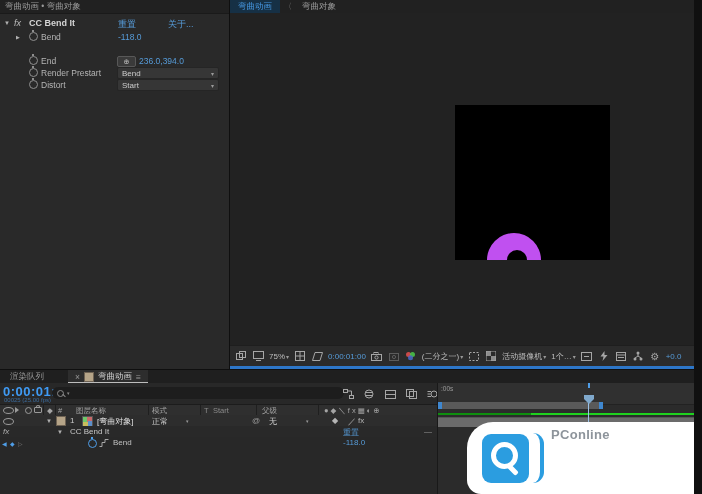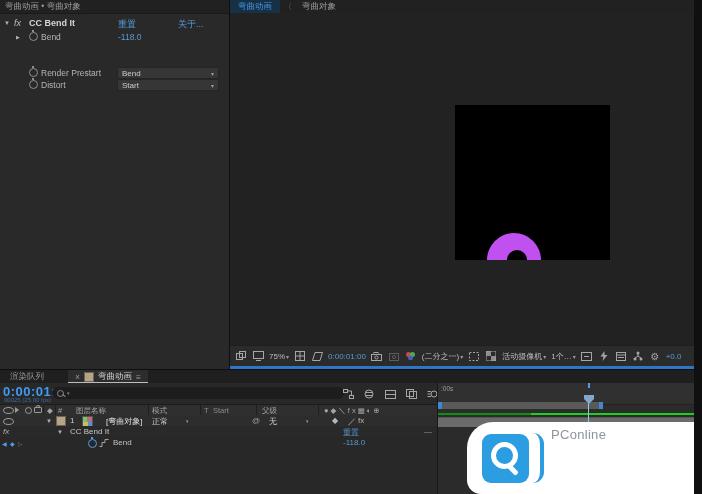--- a/index.html
+++ b/index.html
@@ -92,49 +92,55 @@
   .ph-line{position:absolute;left:150px;top:20px;width:1px;height:25px;background:#9cc3e8}
   .vscroll{position:absolute;right:0;top:28px;width:4px;height:14px;background:#3f87cf}
 
   
   #wm{position:absolute;left:467px;top:422px;width:235px;height:72px;background:#ffffff;
       border-radius:26px 0 0 14px}
   .wm-logo{position:absolute;left:15px;top:12px;width:47px;height:49px;background:#2b9de0;border-radius:9px}
   .wm-logo .lens{position:absolute;left:9px;top:8px;width:17px;height:17px;border:5px solid #fff;border-radius:50%}
   .wm-logo .handle{position:absolute;left:28px;top:29px;width:5px;height:13px;background:#fff;border-radius:2px;transform:rotate(-45deg)}
   .wm-bracket{position:absolute;left:64px;top:11px;width:9px;height:50px;border-right:4px solid #2b9de0;border-radius:0 11px 11px 0}
-  .wm-brand{position:absolute;left:84px;top:5px;font-size:13px;font-weight:normal;color:#8d949b;letter-spacing:.3px}
+  .wm-brand{position:absolute;left:84px;top:5px;font-size:13px;font-weight:bold;color:#8d949b;letter-spacing:.3px}
   .wm-title{position:absolute;left:80px;top:20px;font-size:37px;color:#84878a;letter-spacing:2px;line-height:1}
 
   .divider-v{position:absolute;left:229px;top:0;width:1px;height:369px;background:#0f0f0f}
   .divider-h{position:absolute;left:0;top:369px;width:702px;height:1px;background:#0f0f0f}
 </style>
 </head>
 <body>
 
 <div id="screen">
 
   <div class="abs" id="fx-panel">
     <div class="topbar-accent" style="left:57px;width:60px"></div>
     <div class="fx-tabbar">
       <span>弯曲动画 • 弯曲对象</span>
     </div>
     <div class="fx-head">
       <span class="tri" style="left:4px;top:3px">▼</span>
       <span style="left:14px;font-style:italic;color:#bdbdbd">fx</span>
       <span style="left:29px;font-weight:bold">CC Bend It</span>
       <span class="blu" style="left:118px">重置</span>
-      <span class="blu" style="left:178px">关于...</span>
+      <span class="blu" style="left:168px">关于...</span>
     </div>
 
     <div class="fxrow" style="top:31px">
       <span class="tri" style="left:16px;top:3px;font-size:5px">▶</span>
       <span class="sw" style="left:29px"></span>
       <span style="left:41px">Bend</span>
       <span class="blu" style="left:118px">-118.0</span>
+    </div>
+    <div class="fxrow" style="top:55px">
+      <span class="sw" style="left:29px"></span>
+      <span style="left:41px">End</span>
+      <span class="ptbtn">⊕</span>
+      <span class="blu" style="left:139px">236.0,394.0</span>
     </div>
     <div class="fxrow" style="top:67px">
       <span class="sw" style="left:29px"></span>
       <span style="left:41px">Render Prestart</span>
       <div class="dd">
         <span style="position:static">Bend</span>
         <span class="chev" style="position:static">▾</span>
       </div>
     </div>
     <div class="fxrow" style="top:79px">
@@ -342,21 +348,21 @@
           <i class="vline" style="left:256px"></i>
           <i class="vline" style="left:318px"></i>
       </div>
 
       <div class="tl-row r-layer">
         <span style="left:3px;top:3px" class="i-eye"></span>
         <span class="tri" style="left:46px;top:3px">▼</span>
         <span class="compswatch" style="left:56px;top:1px"></span>
         <span style="left:70px">1</span>
         <span class="compicon" style="left:82px;top:1px"></span>
-        <span style="left:106px;color:#e2e2e2">[弯曲对象]</span>
+        <span style="left:97px;color:#e2e2e2">[弯曲对象]</span>
         <span style="left:152px">正常</span>
         <span style="left:186px;font-size:5px;color:#999;top:3px">▾</span>
         <span style="left:252px;color:#999">@</span>
         <span style="left:269px">无</span>
         <span style="left:306px;font-size:5px;color:#999;top:3px">▾</span>
         <span style="left:332px;color:#b5b5b5">◆</span>
         <span style="left:348px;color:#b5b5b5">／</span>
         <span style="left:358px;color:#b5b5b5">fx</span>
       </div>
 

